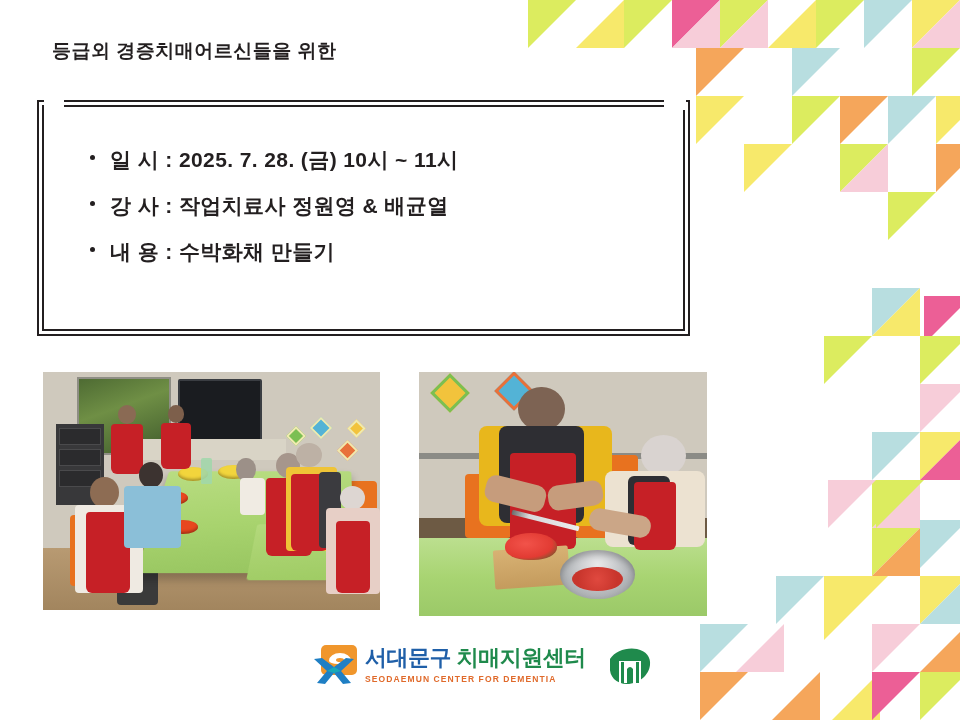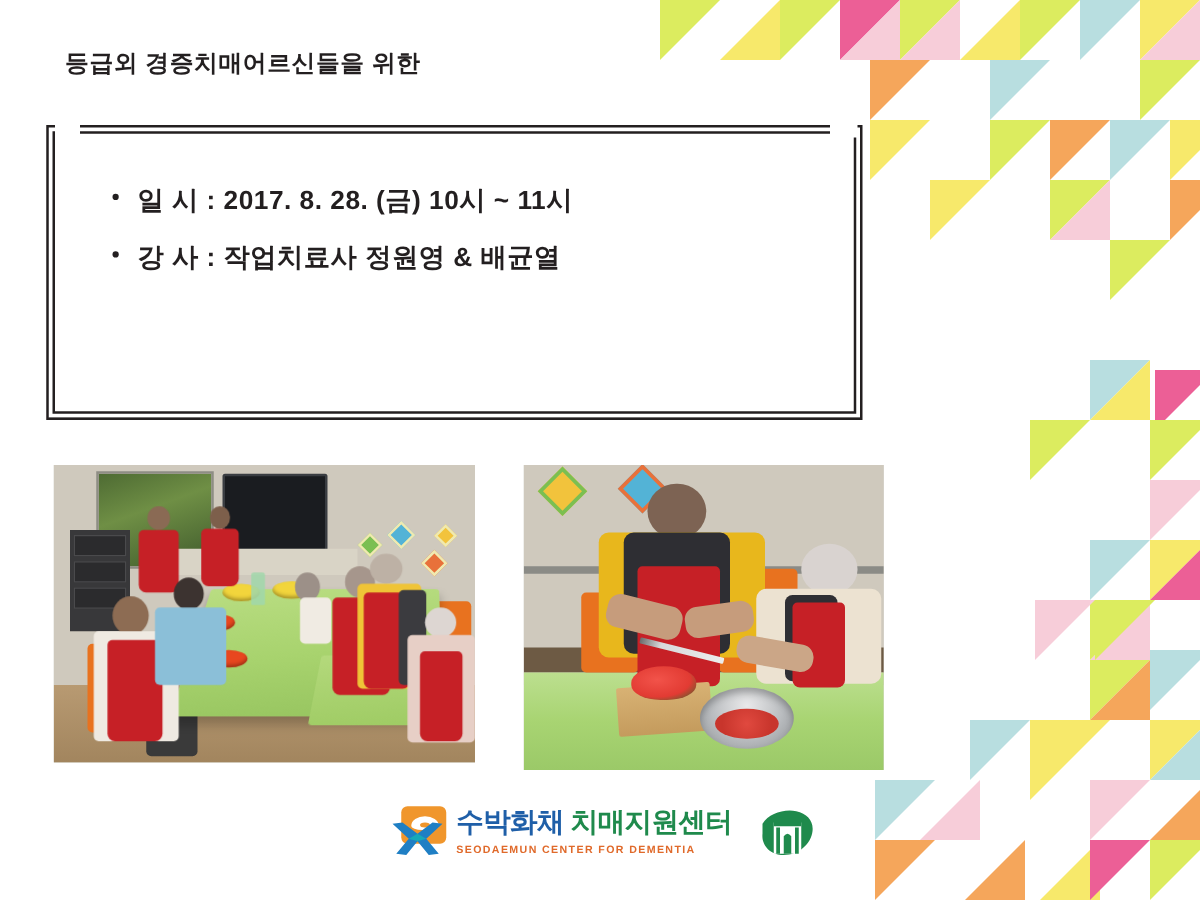--- a/index.html
+++ b/index.html
@@ -187,25 +187,29 @@
     </div>
 
   <div id="subtitle">등급외 경증치매어르신들을 위한</div>
 
   <div id="frame"></div>
 
 
   <div class="bullets">
     <div class="bullet">
       <span class="dot"></span>
-      <span>일 시 : 2017. 8. 28. (금) 10시 ~ 11시</span>
+      <span>일 시 : 2025. 7. 28. (금) 10시 ~ 11시</span>
     </div>
     <div class="bullet">
       <span class="dot"></span>
       <span>강 사 : 작업치료사 정원영 &amp; 배균열</span>
+    </div>
+    <div class="bullet">
+      <span class="dot"></span>
+      <span>내 용 : 수박화채 만들기</span>
     </div>
   </div>
 
   <div class="photo" id="photo-left" title="붉은 앞치마를 입은 어르신들이 연두색 식탁에 앉아 주황색 그릇으로 활동하는 모습">
     <div class="ph-wall"></div>
     <div class="L-floor"></div>
     <div class="L-window"></div>
     <div class="L-tv"></div>
     <div class="L-counter"></div>
     <div class="L-cabinet">
@@ -313,21 +317,21 @@
   <div id="logo">
     <div id="logo-mark">
       <div id="logo-sq"></div>
       <div id="logo-bird"></div>
       <svg id="logo-figure" viewBox="0 0 42 28">
         <path d="M1 2 L14 14 L4 26 L12 27 L21 16 L30 27 L38 26 L28 14 L41 2 L33 1 L21 10 L9 1 Z" fill="#1f7fc4"></path>
         <path d="M14 14 L21 16 L28 14 L21 10 Z" fill="#17a9b8"></path>
       </svg>
     </div>
     <div id="logo-text">
-      <div id="logo-kr"><span>수박화채 </span><span class="grn">치매지원센터</span></div>
+      <div id="logo-kr"><span>서대문구 </span><span class="grn">치매지원센터</span></div>
       <div id="logo-en">SEODAEMUN CENTER FOR DEMENTIA</div>
     </div>
     <svg id="logo-gate" viewBox="0 0 46 46">
       <path d="M3 16 C8 8 20 4 30 6 C39 8 44 14 43 22 C42 32 32 41 20 41 C9 41 2 33 3 24 Z" fill="#1f8a4c"></path>
       <rect x="12" y="14" width="22" height="26" fill="#ffffff"></rect>
       <rect x="12" y="14" width="22" height="4" fill="#1f8a4c"></rect>
       <rect x="10" y="11" width="26" height="4" fill="#1f8a4c"></rect>
       <rect x="14" y="19" width="3" height="21" fill="#1f8a4c"></rect>
       <rect x="29" y="19" width="3" height="21" fill="#1f8a4c"></rect>
       <path d="M20 40 L20 26 Q23 22 26 26 L26 40 Z" fill="#1f8a4c"></path>

